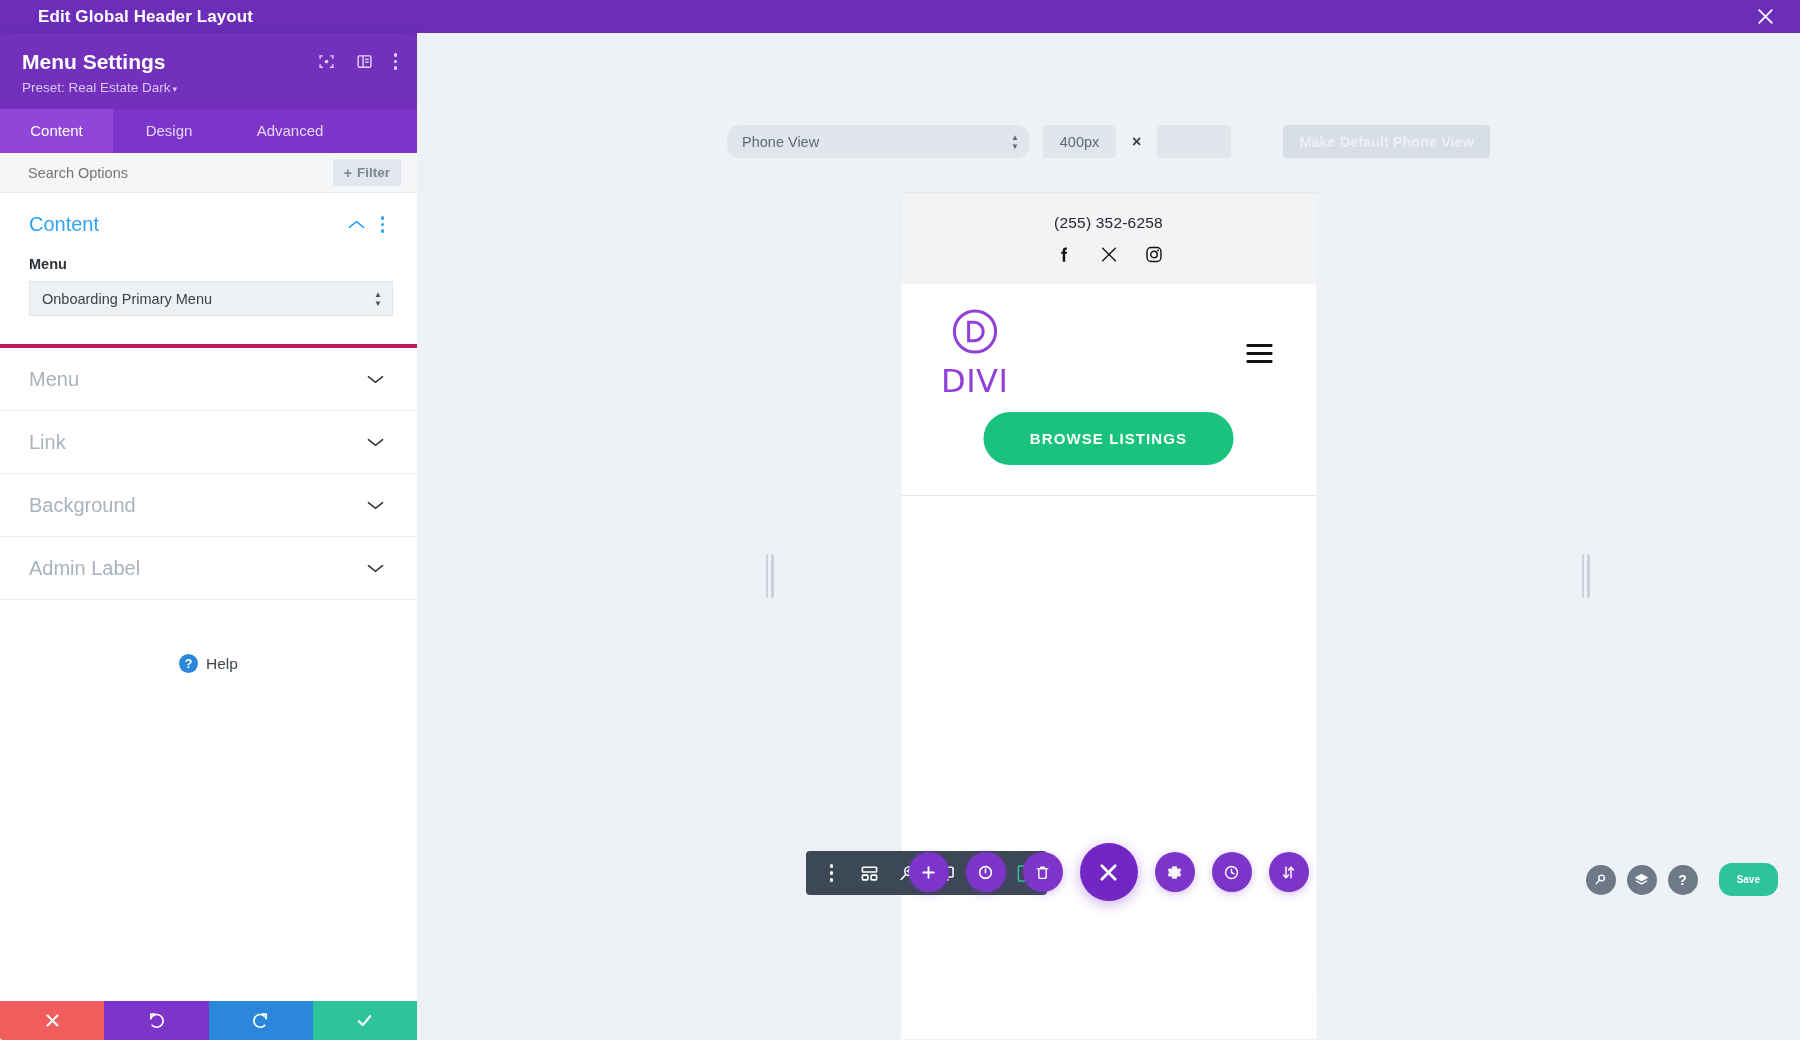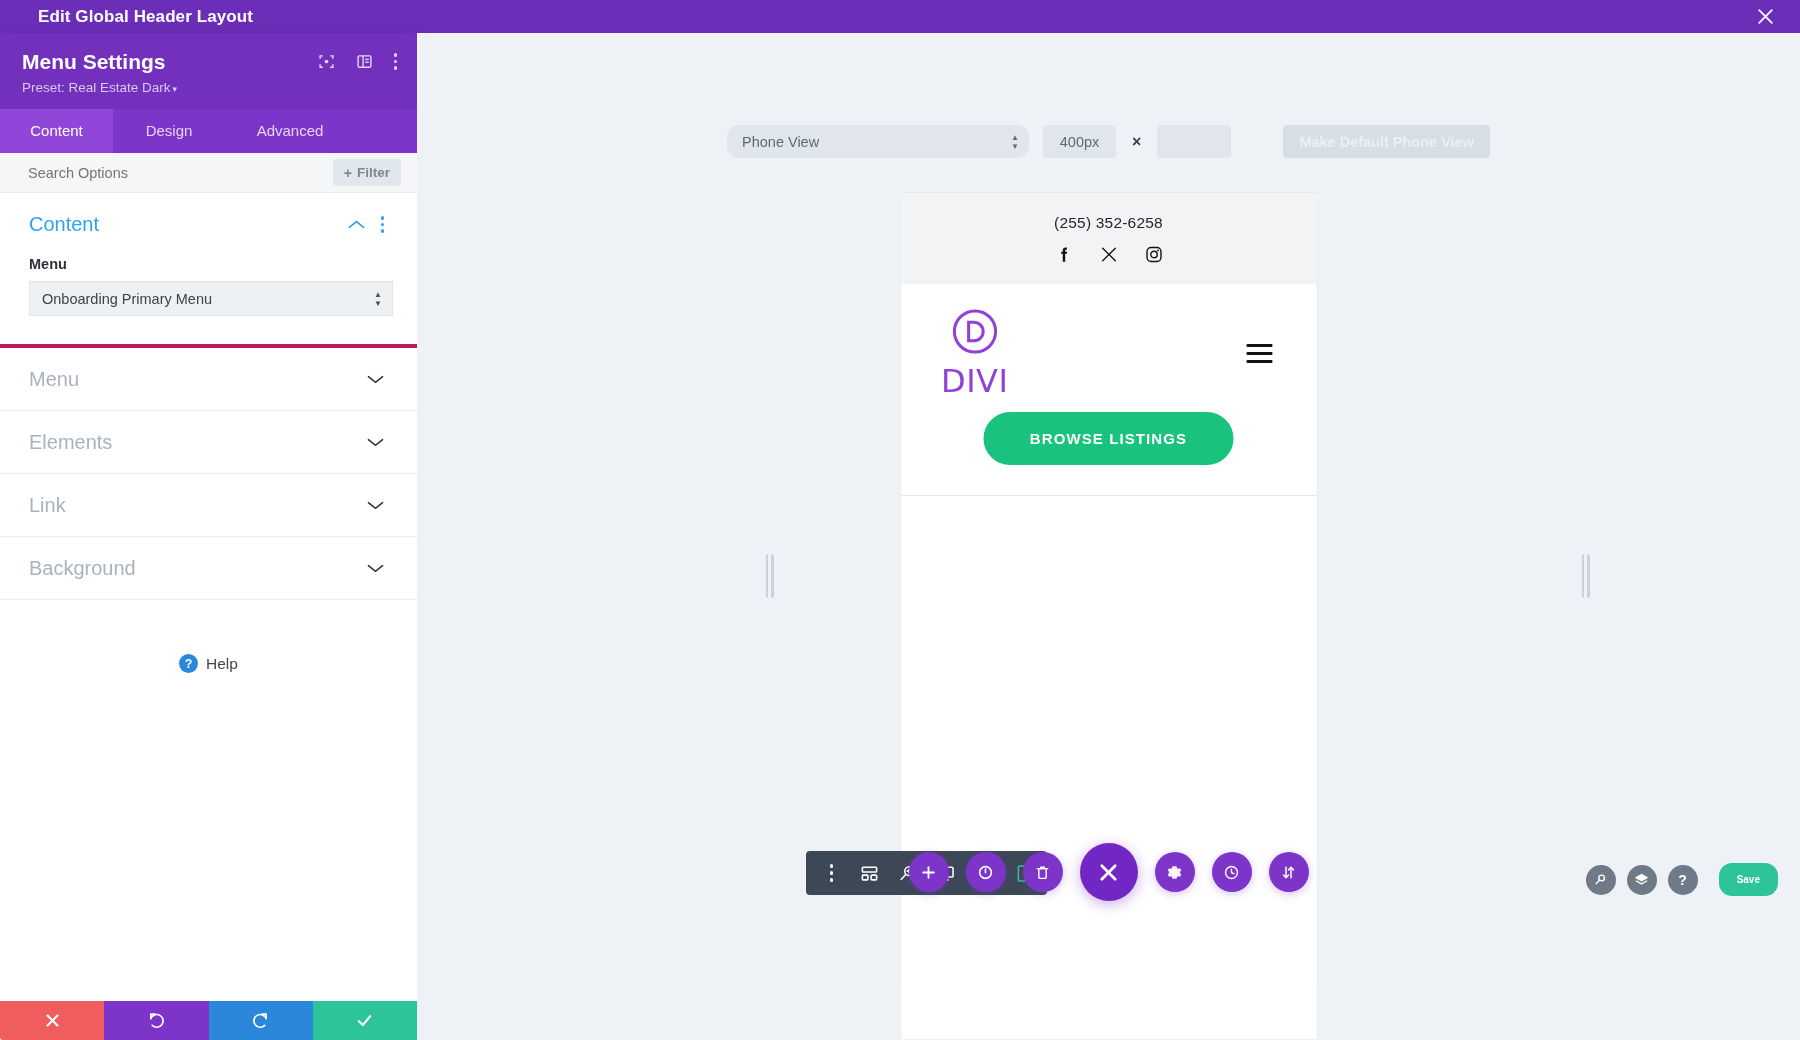--- a/index.html
+++ b/index.html
@@ -351,47 +351,47 @@
 
       <div class="acc-row">
         <div class="acc-title">Menu</div>
         <span class="chev">
           <svg viewBox="0 0 24 14" fill="none" stroke="currentColor" stroke-width="2.2" stroke-linecap="round">
               <polyline points="2,3 12,11 22,3"></polyline>
             </svg>
         </span>
       </div>
 
-      <div class="acc-row">
-        <div class="acc-title">Elements</div>
-        <span class="chev">
-          <svg viewBox="0 0 24 14" fill="none" stroke="currentColor" stroke-width="2.2" stroke-linecap="round">
-              <polyline points="2,3 12,11 22,3"></polyline>
-            </svg>
-        </span>
-      </div>
 
       <div class="acc-row">
         <div class="acc-title">Link</div>
         <span class="chev">
           <svg viewBox="0 0 24 14" fill="none" stroke="currentColor" stroke-width="2.2" stroke-linecap="round">
               <polyline points="2,3 12,11 22,3"></polyline>
             </svg>
         </span>
       </div>
 
       <div class="acc-row">
         <div class="acc-title">Background</div>
         <span class="chev">
           <svg viewBox="0 0 24 14" fill="none" stroke="currentColor" stroke-width="2.2" stroke-linecap="round">
               <polyline points="2,3 12,11 22,3"></polyline>
             </svg>
         </span>
       </div>
 
+      <div class="acc-row">
+        <div class="acc-title">Admin Label</div>
+        <span class="chev">
+          <svg viewBox="0 0 24 14" fill="none" stroke="currentColor" stroke-width="2.2" stroke-linecap="round">
+              <polyline points="2,3 12,11 22,3"></polyline>
+            </svg>
+        </span>
+      </div>
 
       <div class="help-row">
         <span class="help-badge">?</span>
         <span class="help-text">Help</span>
       </div>
     </div>
 
     <div class="sb-actions">
       <div class="sb-act cancel">
         <svg viewBox="0 0 24 24" fill="none" stroke="currentColor" stroke-width="3" stroke-linecap="round">

